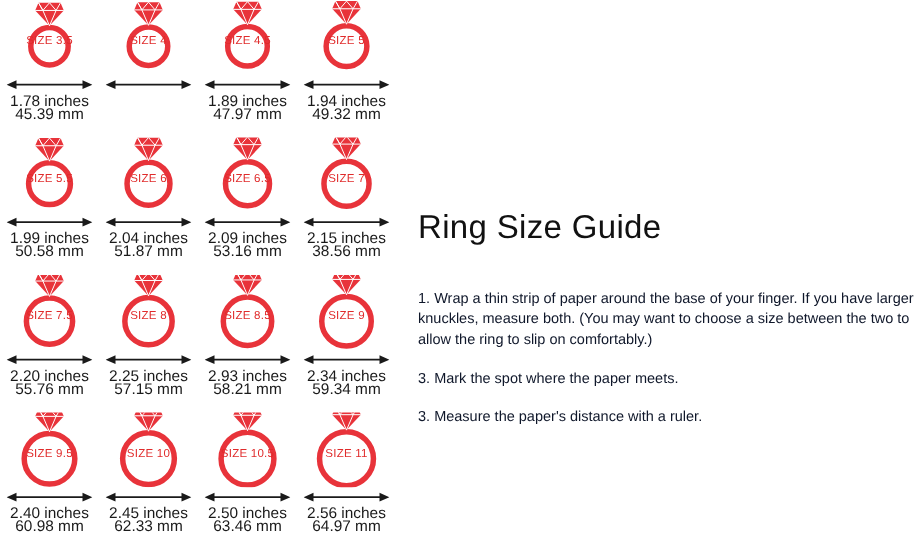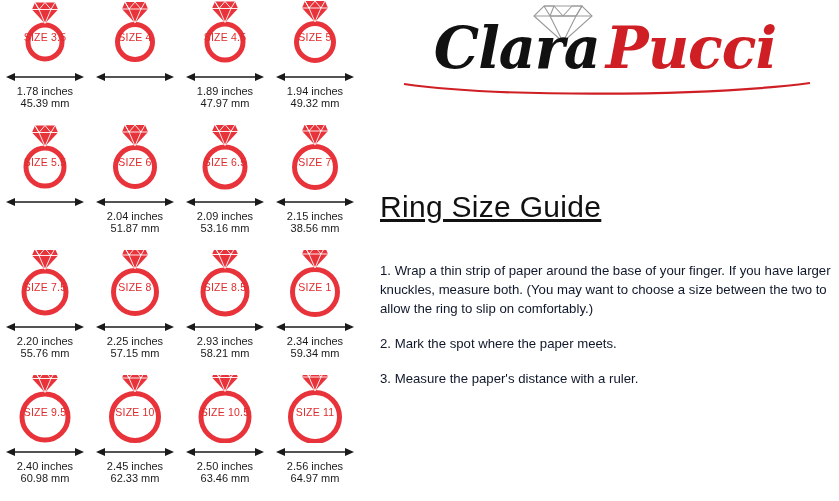--- a/index.html
+++ b/index.html
@@ -67,21 +67,21 @@
   }
   .arrow-row svg {
     display: block;
   }
   .measure {
     position: absolute;
     left: 0;
     right: 0;
     top: 86px;
     text-align: center;
-    font-size: 11px;
+    font-size: 14px;
     line-height: 11.5px;
     color: #1a1a1a;
   }
 
   
   .right {
     position: absolute;
     left: 372px;
     top: 0;
     width: 467px;
@@ -122,21 +122,20 @@
   }
 
   .guide-title {
     position: absolute;
     left: 8px;
     top: 190px;
     font-size: 30px;
     color: #111111;
     letter-spacing: 0.3px;
     font-family: "Liberation Sans", sans-serif;
-    text-decoration: underline;
   }
 
   .steps {
     position: absolute;
     left: 8px;
     top: 248px;
     width: 452px;
   }
   .step {
     font-size: 13.2px;
@@ -300,20 +299,24 @@
           </svg>
         </div>
         <div class="size-label">SIZE 5.5</div>
         <div class="arrow-row">
           <svg width="78" height="10" viewBox="0 0 78 10">
             <line x1="6" y1="5" x2="72" y2="5" stroke="#1a1a1a" stroke-width="1.6"></line>
             <path d="M0 5 L9 1 L9 9 Z" fill="#1a1a1a"></path>
             <path d="M78 5 L69 1 L69 9 Z" fill="#1a1a1a"></path>
           </svg>
         </div>
+        <div class="measure">
+          <div>1.99 inches</div>
+          <div>50.58 mm</div>
+        </div>
       </div>
       <div class="ring-cell">
         <div class="ring-art">
           <svg width="90" height="68" viewBox="0 0 90 68">
             <circle cx="45" cy="42" r="19.5" fill="none" stroke="#e8333a" stroke-width="5"></circle>
             <g>
               <path d="M32 7 L58 7 L45 21 Z" fill="#e8333a"></path>
               <path d="M35 0 L55 0 L58 7 L32 7 Z" fill="#e8333a"></path>
               <g stroke="#ffffff" stroke-width="0.9" fill="none">
                 <path d="M 32 7 L 58 7"></path>
@@ -519,21 +522,21 @@
                 <path d="M 55 -3 L 51 4"></path>
                 <path d="M 39 4 L 45 18"></path>
                 <path d="M 51 4 L 45 18"></path>
                 <path d="M 39 4 L 35 -3"></path>
                 <path d="M 45 -3 L 39 4"></path>
                 <path d="M 45 -3 L 51 4"></path>
               </g>
             </g>
           </svg>
         </div>
-        <div class="size-label">SIZE 1</div>
+        <div class="size-label">SIZE 9</div>
         <div class="arrow-row">
           <svg width="78" height="10" viewBox="0 0 78 10">
             <line x1="6" y1="5" x2="72" y2="5" stroke="#1a1a1a" stroke-width="1.6"></line>
             <path d="M0 5 L9 1 L9 9 Z" fill="#1a1a1a"></path>
             <path d="M78 5 L69 1 L69 9 Z" fill="#1a1a1a"></path>
           </svg>
         </div>
         <div class="measure">
           <div>2.34 inches</div>
           <div>59.34 mm</div>
@@ -668,47 +671,23 @@
         </div>
         <div class="measure">
           <div>2.56 inches</div>
           <div>64.97 mm</div>
         </div>
       </div>
     </div>
 
   <div class="right">
 
-    <div class="logo">
-      <span class="diamond">
-        <svg width="62" height="40" viewBox="0 0 62 40">
-          <g fill="none" stroke="#9a9a9a" stroke-width="1.1">
-            <path d="M2 12 L31 38 L60 12 L50 2 L12 2 Z"></path>
-            <path d="M2 12 L60 12"></path>
-            <path d="M12 2 L18 12 L31 38"></path>
-            <path d="M50 2 L44 12 L31 38"></path>
-            <path d="M18 12 L44 12"></path>
-            <path d="M12 2 L22 2 L18 12"></path>
-            <path d="M40 2 L50 2 L44 12"></path>
-            <path d="M22 2 L31 12 M40 2 L31 12"></path>
-          </g>
-        </svg>
-      </span>
-      <div class="brand">
-        <span class="word1">Clara</span><span class="word2">Pucci</span>
-      </div>
-      <span class="swoosh">
-        <svg width="410" height="18" viewBox="0 0 410 18">
-          <path d="M2 4 C 90 17, 300 17, 408 3" fill="none" stroke="#cf1f24" stroke-width="2.2"></path>
-        </svg>
-      </span>
-    </div>
 
     <div class="guide-title">Ring Size Guide</div>
 
     <div class="steps">
         <p class="step">1.  Wrap a thin strip of paper around the base of your finger. If you have larger knuckles, measure both. (You may want to choose a size between the two to allow the ring to slip on comfortably.)</p>
-        <p class="step">2.  Mark the spot where the paper meets.</p>
+        <p class="step">3.  Mark the spot where the paper meets.</p>
         <p class="step">3.  Measure the paper's distance with a ruler.</p>
       </div>
 
   </div>
 </div>
 
 </body></html>

